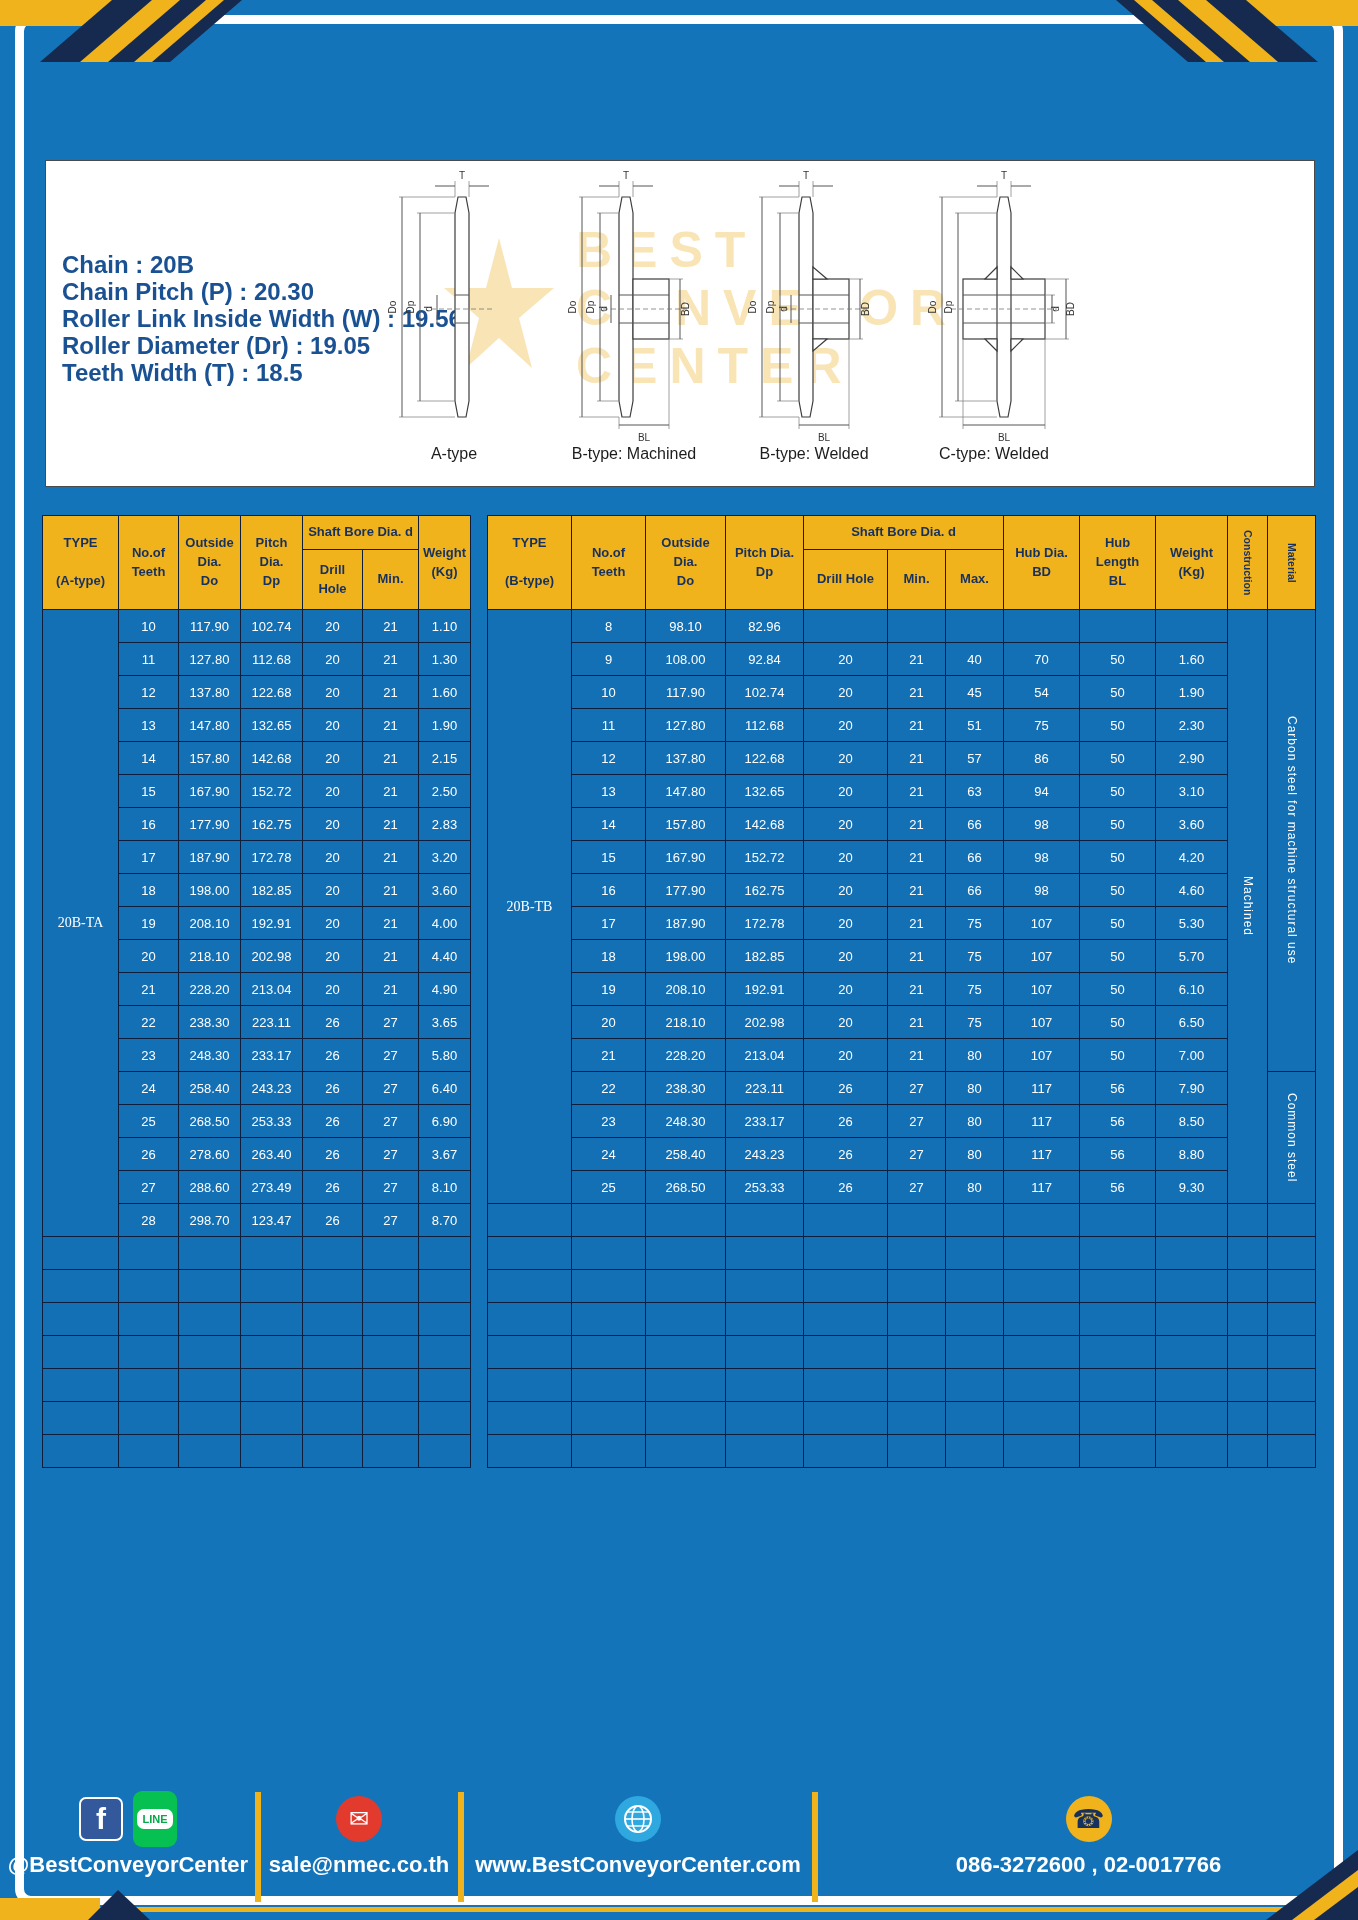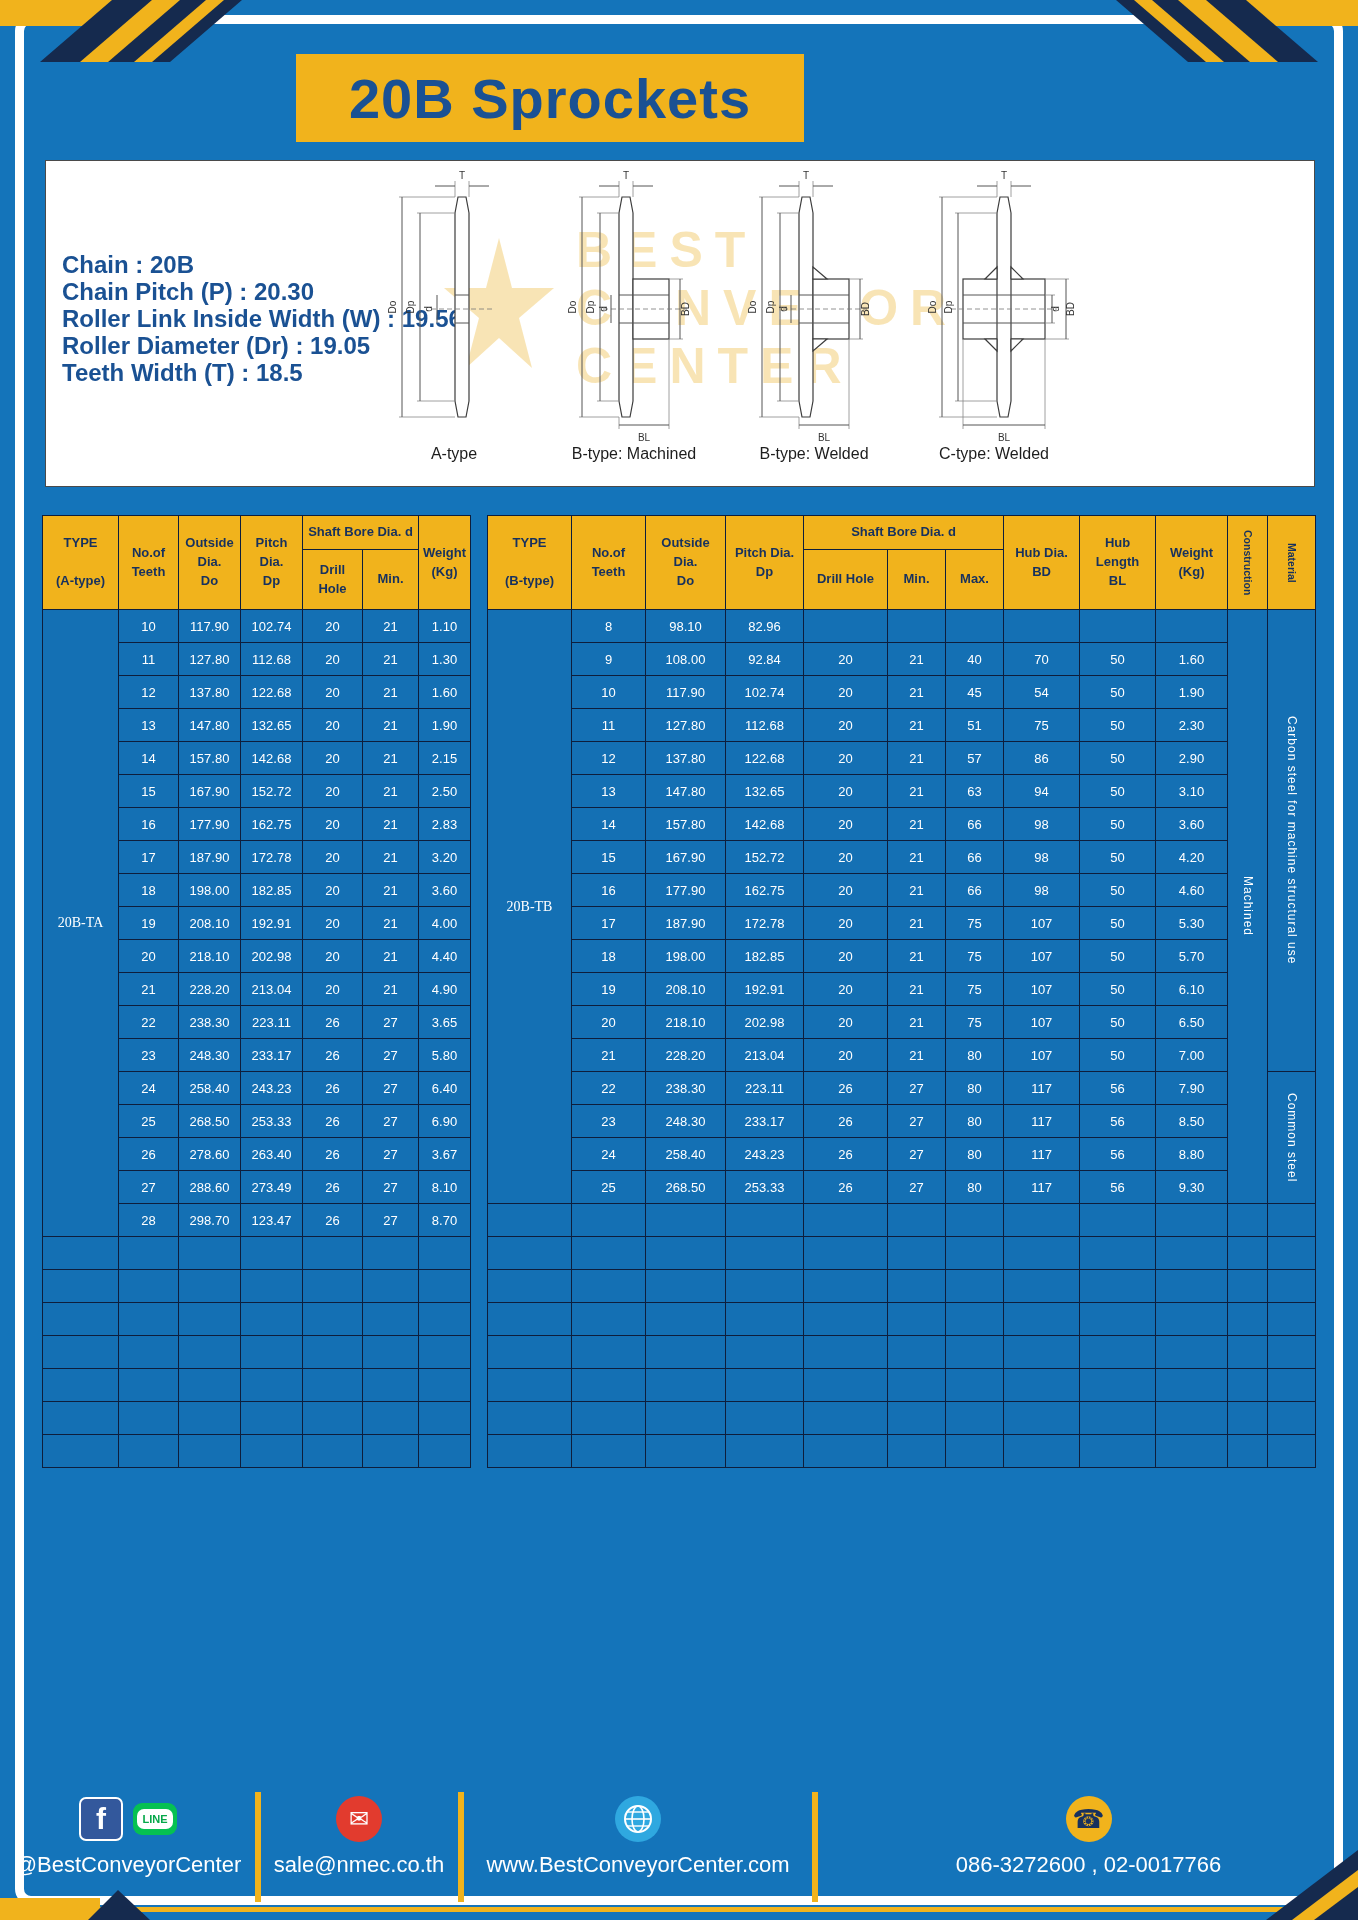--- a/index.html
+++ b/index.html
@@ -43,25 +43,25 @@
   .spec-table thead tr:last-child  th { height:60px; }
   .spec-table td.type-cell { font-size:14px;font-family:Liberation Serif, serif; }
   .spec-table th.vert { writing-mode:vertical-rl; font-size:10.5px; padding:3px 0; }
   .spec-table td.vert-cell { writing-mode:vertical-rl; font-size:12px; letter-spacing:1px; padding:4px 0; }
 
   .footer { position:absolute; left:0; top:1786px; width:1358px; height:134px; z-index:3; }
   .f-bar { position:absolute; top:6px; width:6px; height:110px; background:#F1B31C; }
   .f-sec { position:absolute; top:0; height:120px; display:flex; flex-direction:column;
            align-items:center; justify-content:flex-start; }
   .f-icons { display:flex; gap:10px; margin-top:8px; height:50px; align-items:center; }
-  .f-label { margin-top:8px; font-size:22px; font-weight:normal; color:#ffffff; white-space:nowrap; }
+  .f-label { margin-top:8px; font-size:22px; font-weight:bold; color:#ffffff; white-space:nowrap; }
   .icon { display:flex; align-items:center; justify-content:center; }
   .icon.fb { width:44px; height:44px; border-radius:7px; background:#33589C; color:#fff;
              font-size:30px; font-weight:bold; border:2px solid #fff; }
-  .icon.line { width:44px; height:32px; border-radius:9px; background:#06C152; }
+  .icon.line { width:44px; height:56px; border-radius:9px; background:#06C152; }
   .line-bubble { background:#fff; border-radius:7px; padding:4px 5px; color:#06A84A;
                  font-size:11px; font-weight:bold; }
   .icon.mail { width:46px; height:46px; border-radius:50%; background:#E23B2E; color:#fff; font-size:24px; }
   .icon.globe { width:46px; height:46px; border-radius:50%; background:#2FA8E0; }
   .icon.phone { width:46px; height:46px; border-radius:50%; background:#F1B31C; color:#17315E; font-size:26px; }
   .footer-underline { position:absolute; left:14px; right:14px; bottom:8px; height:5px; background:#F1B31C; }
 </style>
 </head>
 <body>
 
@@ -82,23 +82,20 @@
   </svg>
   <svg class="corner" style="left:0;bottom:0" width="150" height="34" viewBox="0 0 150 34">
     <rect x="0" y="12" width="100" height="22" fill="#F1B31C"></rect>
     <polygon points="88,34 150,34 118,4" fill="#152A4E"></polygon>
   </svg>
   <svg class="corner" style="right:0;bottom:0" width="150" height="70" viewBox="0 0 150 70">
     <polygon points="150,70 58,70 150,0" fill="#152A4E"></polygon>
     <polygon points="84,70 106,70 150,37 150,20" fill="#F1B31C"></polygon>
   </svg>
 
-  <div class="title-banner">
-    <span>20B Sprockets</span>
-  </div>
 
   <div class="spec-panel">
     <div class="watermark">
       <svg width="110" height="150" viewBox="0 0 110 150">
         <polygon points="55,5 68,55 110,55 75,85 88,135 55,105 22,135 35,85 0,55 42,55" fill="#E9A90F"></polygon>
       </svg>
       <div class="wm-text">
         <div>BEST</div>
         <div>CONVEYOR</div>
         <div>CENTER</div>

